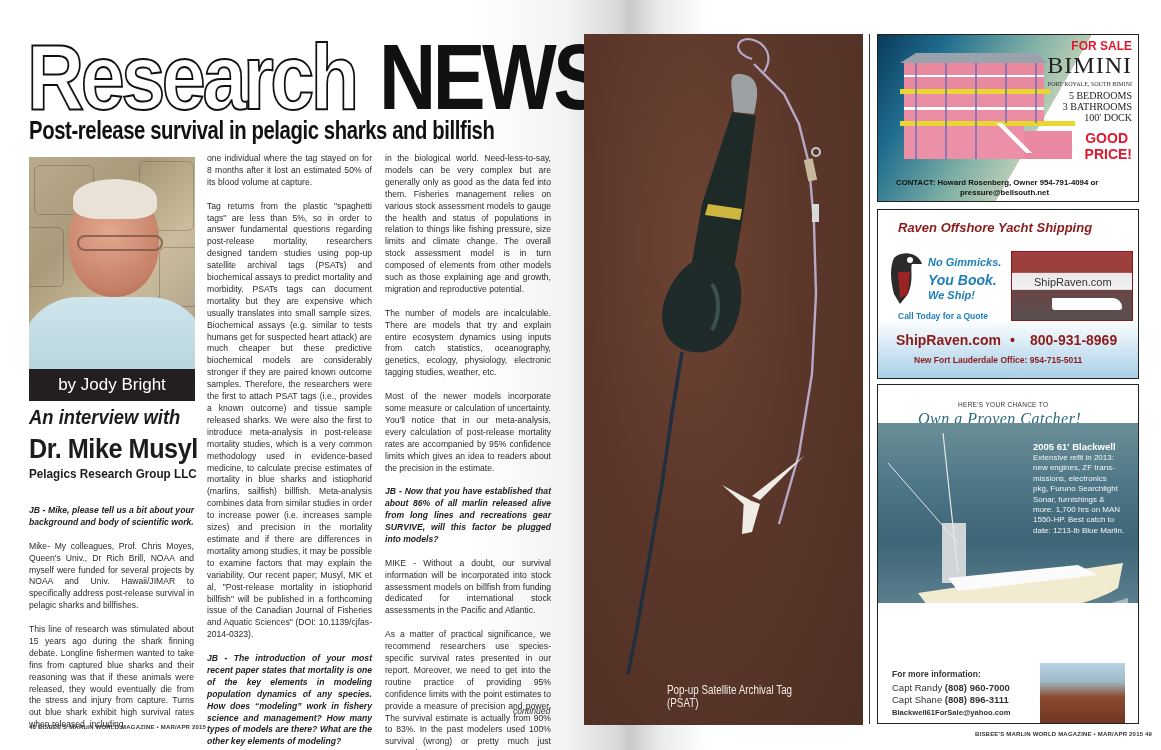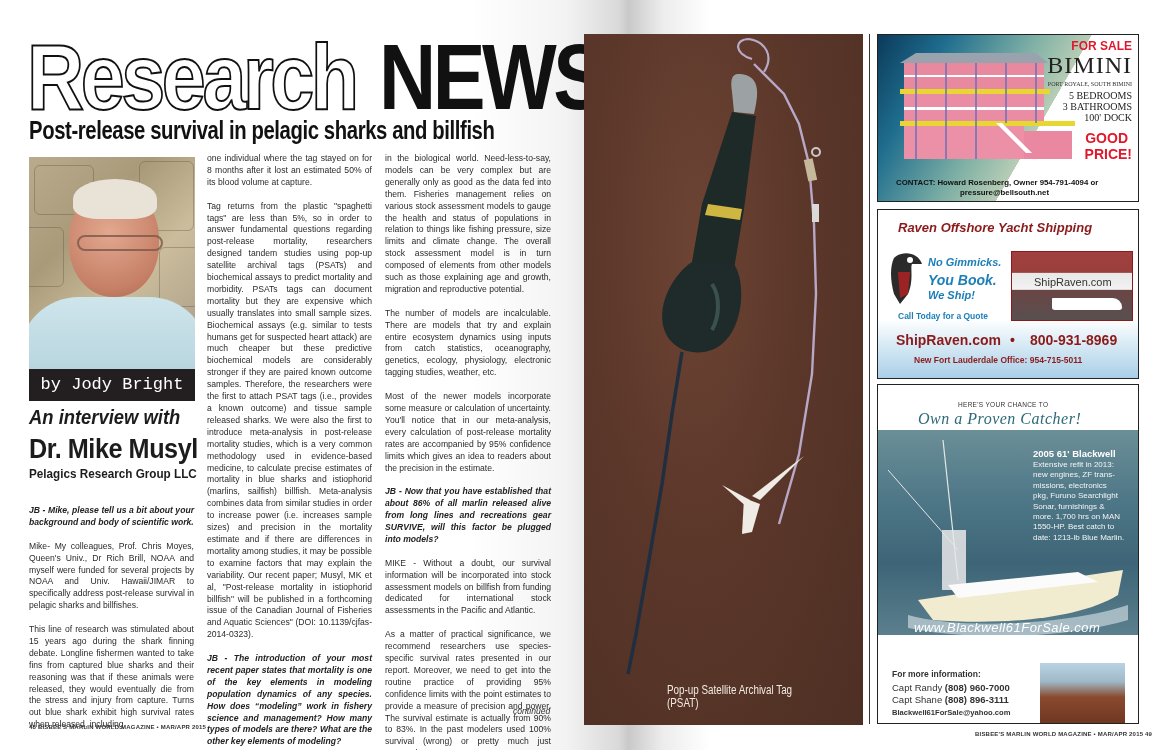--- a/index.html
+++ b/index.html
@@ -11,21 +11,21 @@
 .headline{position:absolute;left:25px;top:36px;height:82px;white-space:nowrap;font-family:"Liberation Sans",sans-serif;font-weight:bold;letter-spacing:-4px;line-height:82px}
 .headline .outline{font-size:92px;color:#fff;-webkit-text-stroke:2px #111;display:inline-block;transform:scaleX(0.86);transform-origin:left center;width:405px}
 .headline .solid{font-size:92px;color:#111;display:inline-block;transform:scaleX(0.86);transform-origin:left center;position:absolute;left:352px;top:0}
 .subhead{position:absolute;left:27px;top:115px;font-size:26px;font-weight:bold;color:#111;letter-spacing:-0.5px;white-space:nowrap;transform:scaleX(0.78);transform-origin:left top}
 .portrait{position:absolute;left:27px;top:157px;width:166px;height:244px;overflow:hidden;background:linear-gradient(135deg,#b9ab8c 0%,#a99a7a 30%,#cbbd9c 55%,#9e9280 100%)}
 .portrait .stone{position:absolute;border:1px solid rgba(90,80,60,.35);border-radius:6px}
 .portrait .head{position:absolute;left:40px;top:32px;width:90px;height:108px;border-radius:45% 45% 48% 48%;background:radial-gradient(circle at 45% 40%,#e2a88f,#c57f66 70%,#a86650)}
 .portrait .hair{position:absolute;left:44px;top:22px;width:84px;height:40px;border-radius:50% 50% 30% 30%;background:#e8e3d6}
 .portrait .glasses{position:absolute;left:48px;top:78px;width:86px;height:16px;border:2px solid #7a5848;border-radius:8px;opacity:.8}
 .portrait .shirt{position:absolute;left:-10px;top:140px;width:190px;height:120px;border-radius:60px 60px 0 0;background:linear-gradient(180deg,#cfe5ec,#a9cbd6)}
-.byline{position:absolute;left:27px;top:369px;width:166px;height:32px;background:#231f20;color:#fff;font-size:17px;text-align:center;line-height:32px;font-family:Liberation Mono, monospace}
+.byline{position:absolute;left:27px;top:369px;width:166px;height:32px;background:#231f20;color:#fff;font-size:17px;text-align:center;line-height:32px;font-family:Liberation Sans, sans-serif}
 .interview-lead{position:absolute;left:27px;top:406px;font-size:20px;font-weight:bold;font-style:italic;color:#1c1c1c;white-space:nowrap;transform:scaleX(0.92);transform-origin:left top}
 .interview-name{position:absolute;left:27px;top:433px;font-size:28px;font-weight:bold;color:#1c1c1c;white-space:nowrap;letter-spacing:-0.5px;transform:scaleX(0.9);transform-origin:left top}
 .interview-org{position:absolute;left:27px;top:466px;font-size:13px;font-weight:bold;color:#1c1c1c;white-space:nowrap;transform:scaleX(0.9);transform-origin:left top}
 .col{position:absolute;font-size:8.6px;line-height:11.9px;text-align:justify;color:#2a2a2a;font-family:"Liberation Sans",sans-serif}
 .col p{margin-bottom:11.9px}
 .col p.q{font-weight:bold;font-style:italic;color:#222}
 .col1{left:27px;top:505px;width:165px}
 .col2{left:205px;top:153px;width:165px}
 .col3{left:383px;top:153px;width:166px}
 .continued{position:absolute;left:511px;top:706px;font-size:8.6px;font-style:italic;color:#333}
@@ -175,21 +175,21 @@
     </div>
     <div class="ad-text" style="left:18px;top:122px;font-size:14px;font-weight:bold;color:#8b1a1a">ShipRaven.com</div>
     <div class="ad-text" style="left:132px;top:122px;font-size:14px;font-weight:bold;color:#8b1a1a">•</div>
     <div class="ad-text" style="left:152px;top:122px;font-size:14px;font-weight:bold;color:#8b1a1a">800-931-8969</div>
     <div class="ad-text" style="left:36px;top:145px;font-size:8.5px;font-weight:bold;color:#8b1a1a">New Fort Lauderdale Office: 954-715-5011</div>
   </div>
 
   <div class="ad ad-blackwell">
     <div class="ad-text" style="left:80px;top:16px;font-size:6.5px;color:#333;letter-spacing:0.3px">HERE'S YOUR CHANCE TO</div>
     <div class="ad-text" style="left:40px;top:25px;font-size:16px;font-style:italic;font-family:'Liberation Serif',serif;color:#2b6a78;letter-spacing:0.5px">Own a Proven Catcher!</div>
-    <div style="position:absolute;left:0;top:45px;width:262px;height:205px;background:linear-gradient(180deg,#6b8f98 0%,#4d7686 35%,#3d6577 65%,#5b7f8d 100%);overflow:hidden">
+    <div style="position:absolute;left:0;top:38px;width:262px;height:180px;background:linear-gradient(180deg,#6b8f98 0%,#4d7686 35%,#3d6577 65%,#5b7f8d 100%);overflow:hidden">
       <svg style="position:absolute;left:0;top:0" width="262" height="220" viewBox="0 0 262 220">
         <line x1="65" y1="10" x2="80" y2="150" stroke="#e6e6e6" stroke-width="1.2"></line>
         <line x1="10" y1="40" x2="80" y2="120" stroke="#e6e6e6" stroke-width="1"></line>
         <rect x="64" y="100" width="24" height="60" fill="#e8e8e8" opacity=".85"></rect>
         <path d="M40 170 L245 140 L240 165 C200 190,120 195,55 190 Z" fill="#f1ebcf"></path>
         <path d="M70 155 L200 142 L220 152 L80 168 Z" fill="#fbfbfb"></path>
         <path d="M30 185 C80 200,190 195,250 175 L250 190 C180 210,90 210,30 198 Z" fill="#c8d6db" opacity=".7"></path>
       </svg>
       <div style="position:absolute;left:155px;top:18px;font-size:9.5px;font-weight:bold;color:#fff;white-space:nowrap">2005  61' Blackwell</div>
       <div style="position:absolute;left:155px;top:30px;font-size:8px;line-height:10.4px;color:#f4f4f4;white-space:nowrap">

